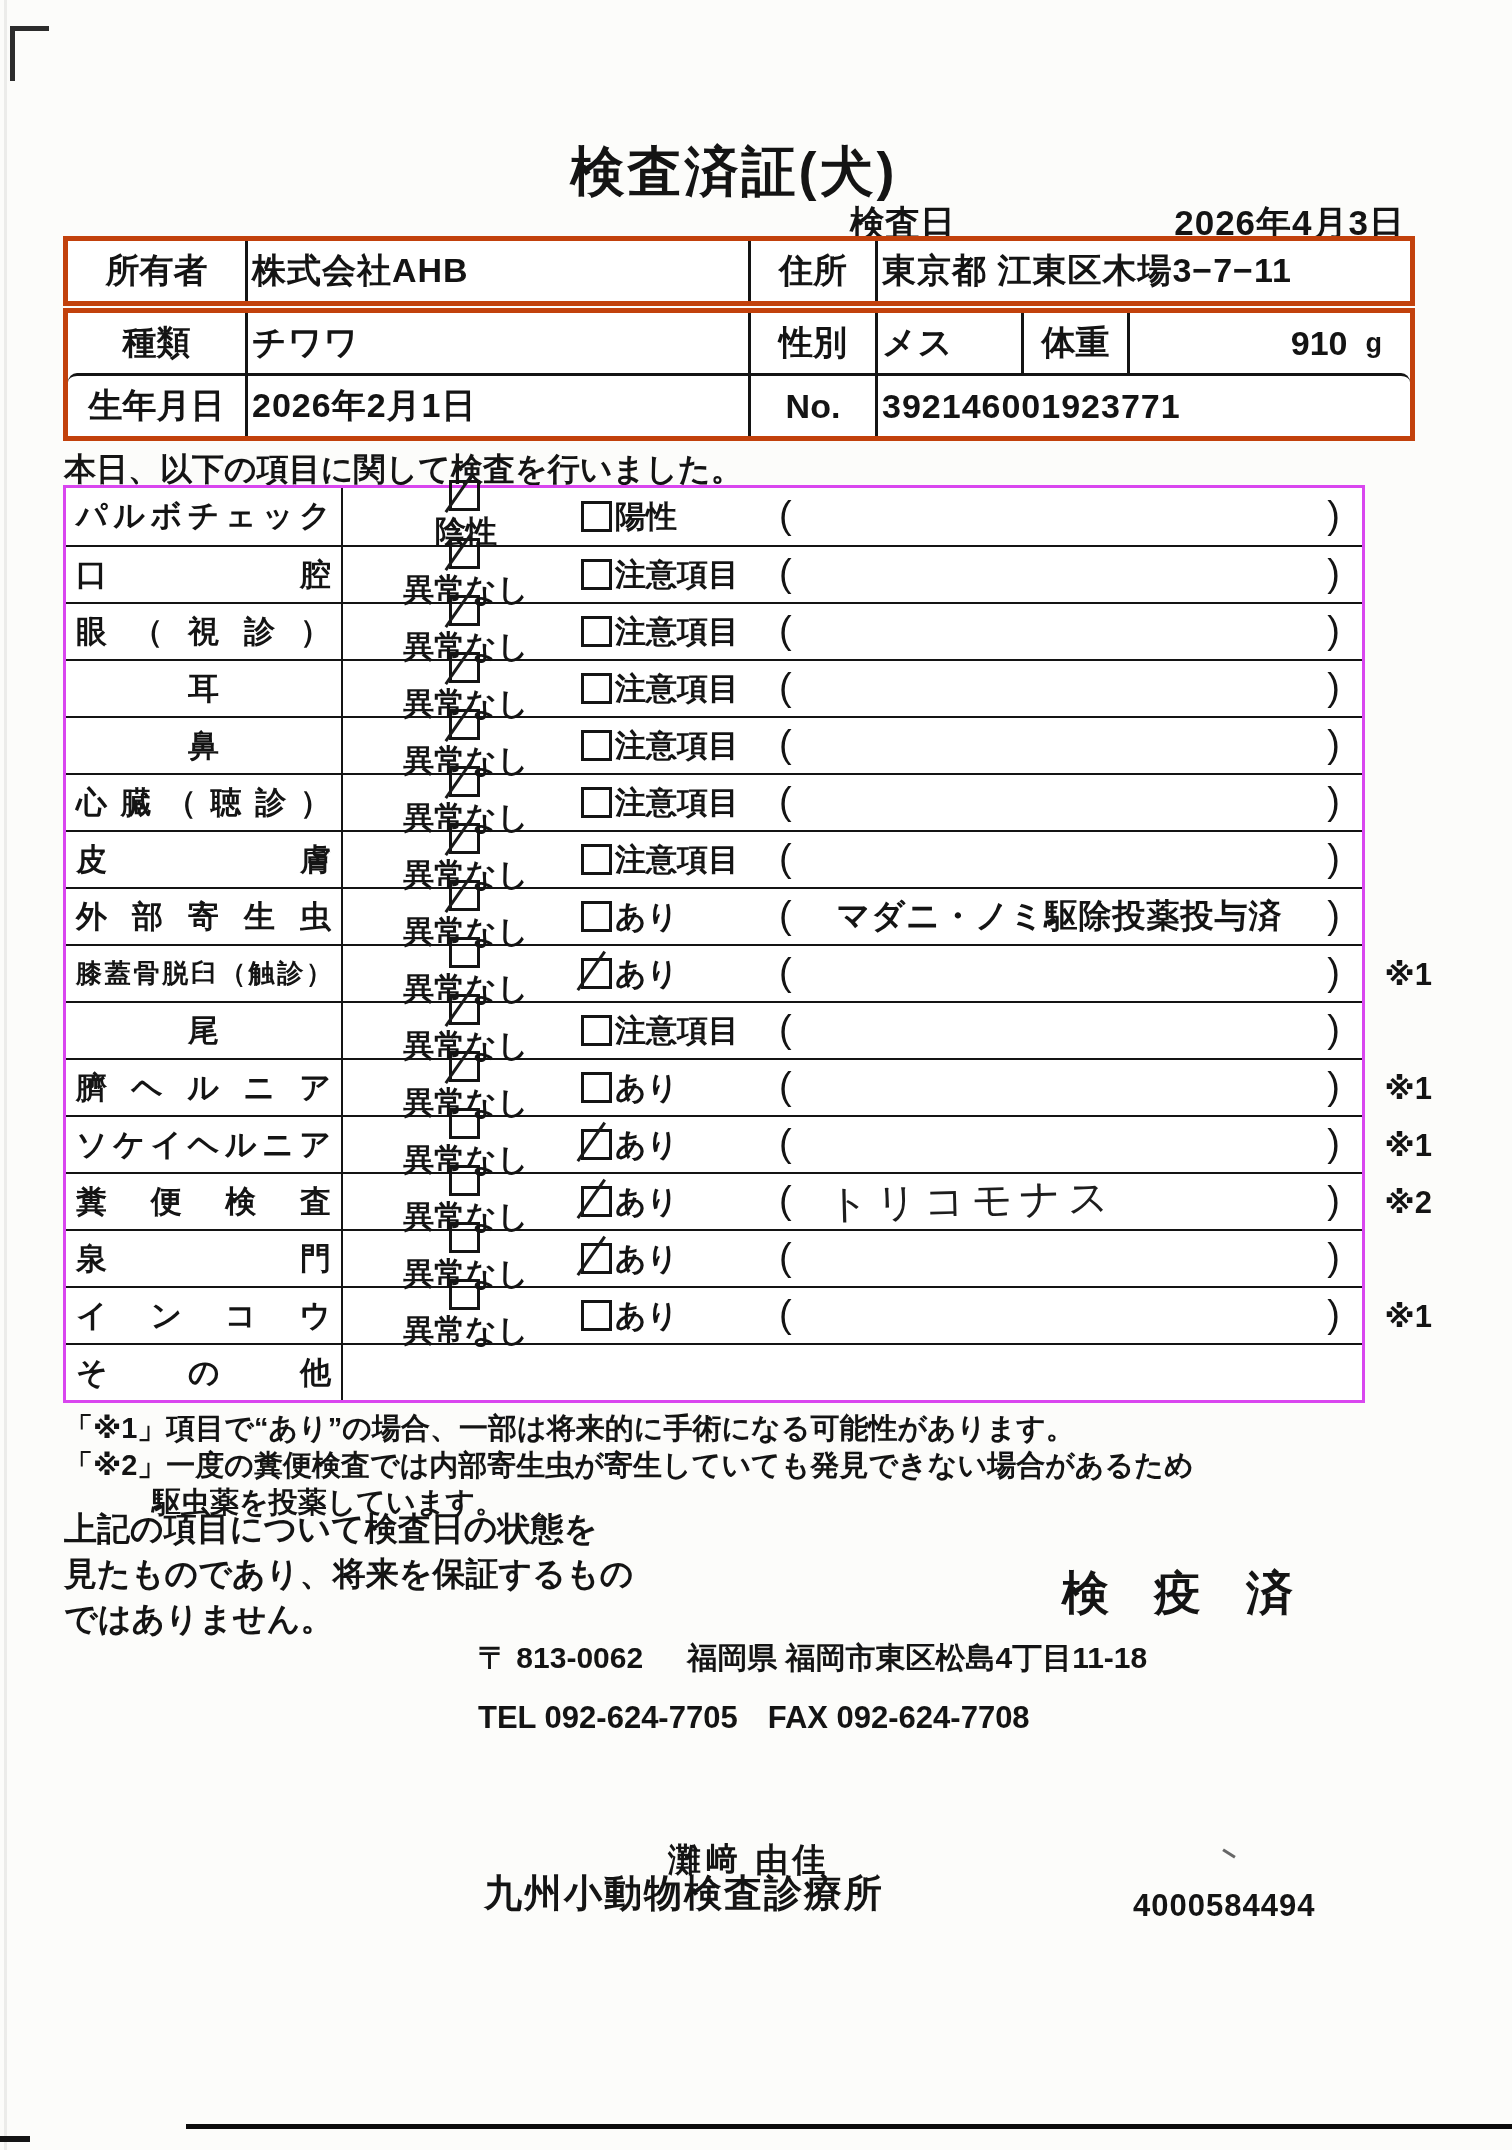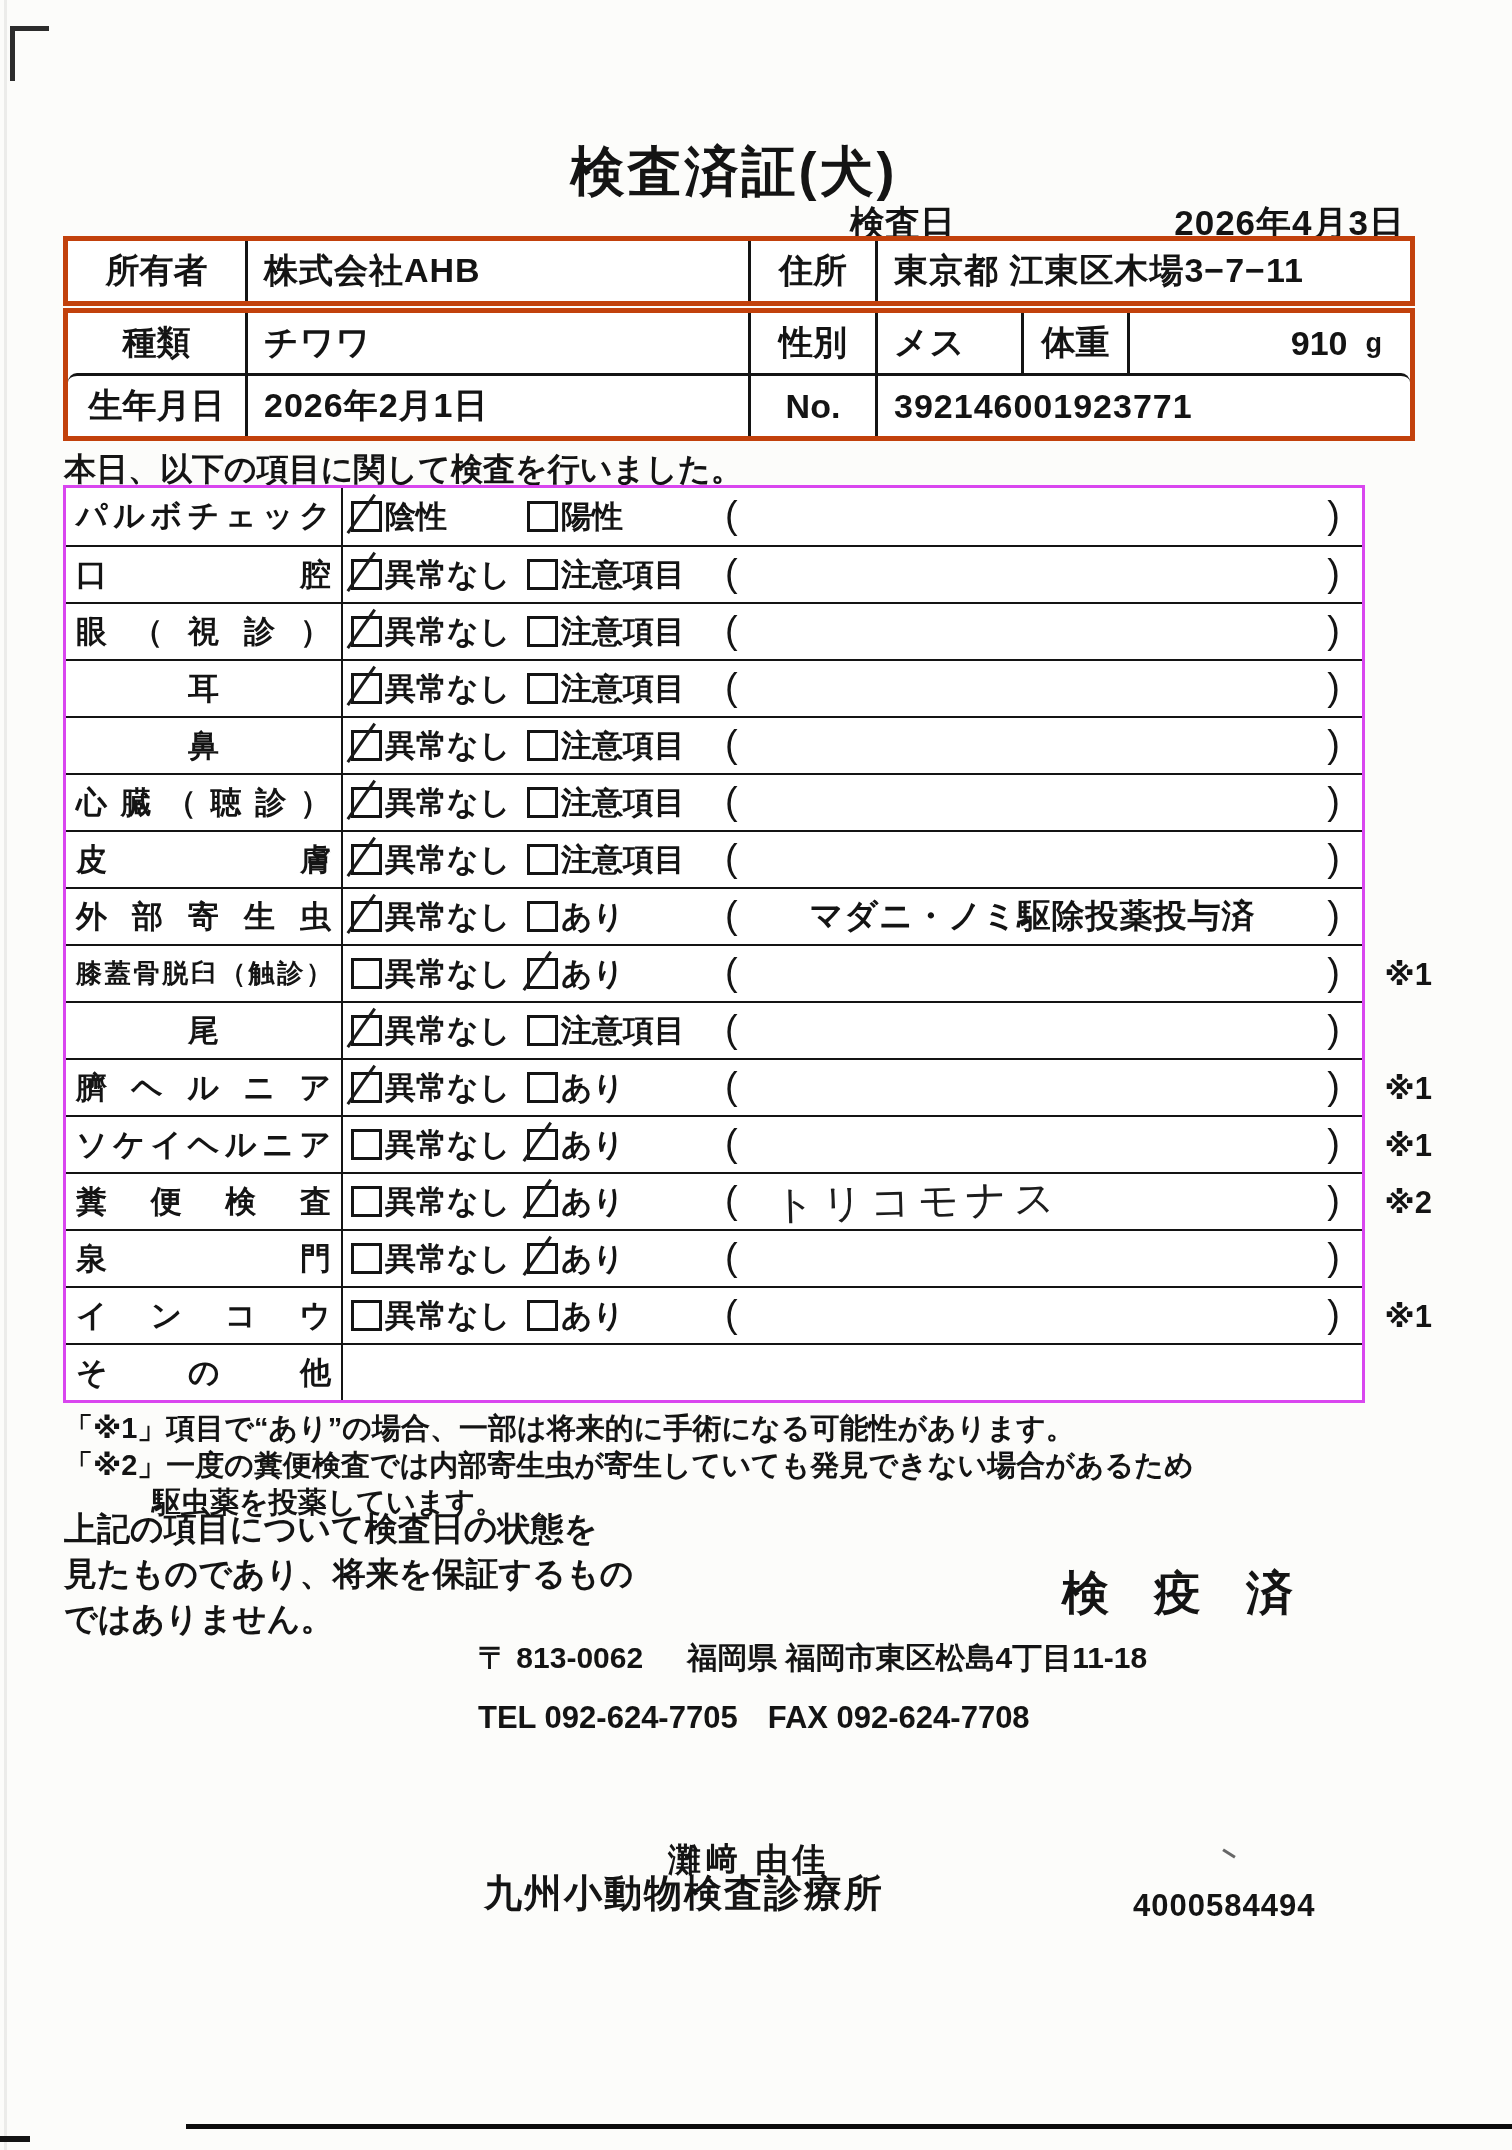--- a/index.html
+++ b/index.html
@@ -22,38 +22,38 @@
     font-size:35px;font-weight:600;}
   .date-row .dlabel{margin-left:787px;}
   .date-row .dvalue{margin-left:auto;letter-spacing:1px;}
   
   .hdr-table{position:absolute;left:63px;width:1342px;border:5px solid #c2410c;background:#fff;}
   .hdr-row{display:flex;height:60px;align-items:stretch;}
   .hdr-row + .hdr-row{border-top:3px solid #141414;border-radius:9px;}
   .hcell{display:flex;align-items:center;font-size:34px;font-weight:600;box-sizing:border-box;}
   .hcell + .hcell{border-left:3px solid #141414;}
   .hcell.lab{justify-content:center;}
-  .hcell.val{padding-left:16px;letter-spacing:1px;}
+  .hcell.val{padding-left:4px;letter-spacing:1px;}
   .w-owner{width:177px;} .w-ownerval{width:503px;} .w-addr{width:127px;} .w-addrval{flex:1;} .w-sexval{width:146px;} .w-wt{width:106px;}
   .w-wtval{flex:1;justify-content:flex-end;padding-right:28px;}
   .unit{font-size:27px;margin-left:18px;font-weight:600;}
   
   .intro{position:absolute;left:64px;top:448px;font-size:32px;font-weight:600;}
   
   .exam-table{position:absolute;left:63px;top:485px;width:1302px;border:3px solid #d946ef;background:#fff;box-sizing:border-box;}
   .exam-row{position:relative;display:flex;height:57px;box-sizing:border-box;}
   .exam-row + .exam-row{border-top:2px solid #141414;}
   .exam-label{width:277px;box-sizing:border-box;border-right:2px solid #141414;
     padding:0 10px;font-size:31px;font-weight:600;line-height:55px;white-space:nowrap;overflow:hidden;}
   .exam-label.justify{text-align:justify;text-align-last:justify;}
   .exam-label.center{text-align:center;text-align-last:center;}
   .exam-label.small{font-size:26px;letter-spacing:-1px;}
   .exam-content{flex:1;display:flex;align-items:center;padding:0 22px 0 8px;}
   .cb-group{display:inline-flex;align-items:center;}
-  .cb-group.g1{width:176px;} .cb-group.g2{width:198px;}
+  .cb-group.g1{width:230px;flex-direction:column;} .cb-group.g2{width:198px;}
   .cb{position:relative;width:25px;height:25px;border:3px solid #141414;margin-right:3px;flex:0 0 auto;}
   .cb.checked::after{content:"";position:absolute;left:-5px;bottom:-5px;width:47px;height:3px;
     background:#1a1a1a;transform:rotate(-55deg);transform-origin:0 100%;}
   .cb-label{font-size:31px;font-weight:600;white-space:nowrap;}
   .paren{font-size:38px;font-weight:500;line-height:1;transform:translateY(-2px);}
   .note{flex:1;min-width:0;white-space:nowrap;}
   .note.print{text-align:center;font-size:33px;font-weight:700;letter-spacing:1px;}
   .note.hand{text-align:left;padding-left:36px;font-family:"DejaVu Sans",sans-serif;font-size:40px;
     font-weight:400;letter-spacing:7px;transform:rotate(-1.5deg) translateY(-3px);color:#1d1d1d;}
   .mark{position:absolute;right:-70px;top:50%;transform:translateY(-50%);

